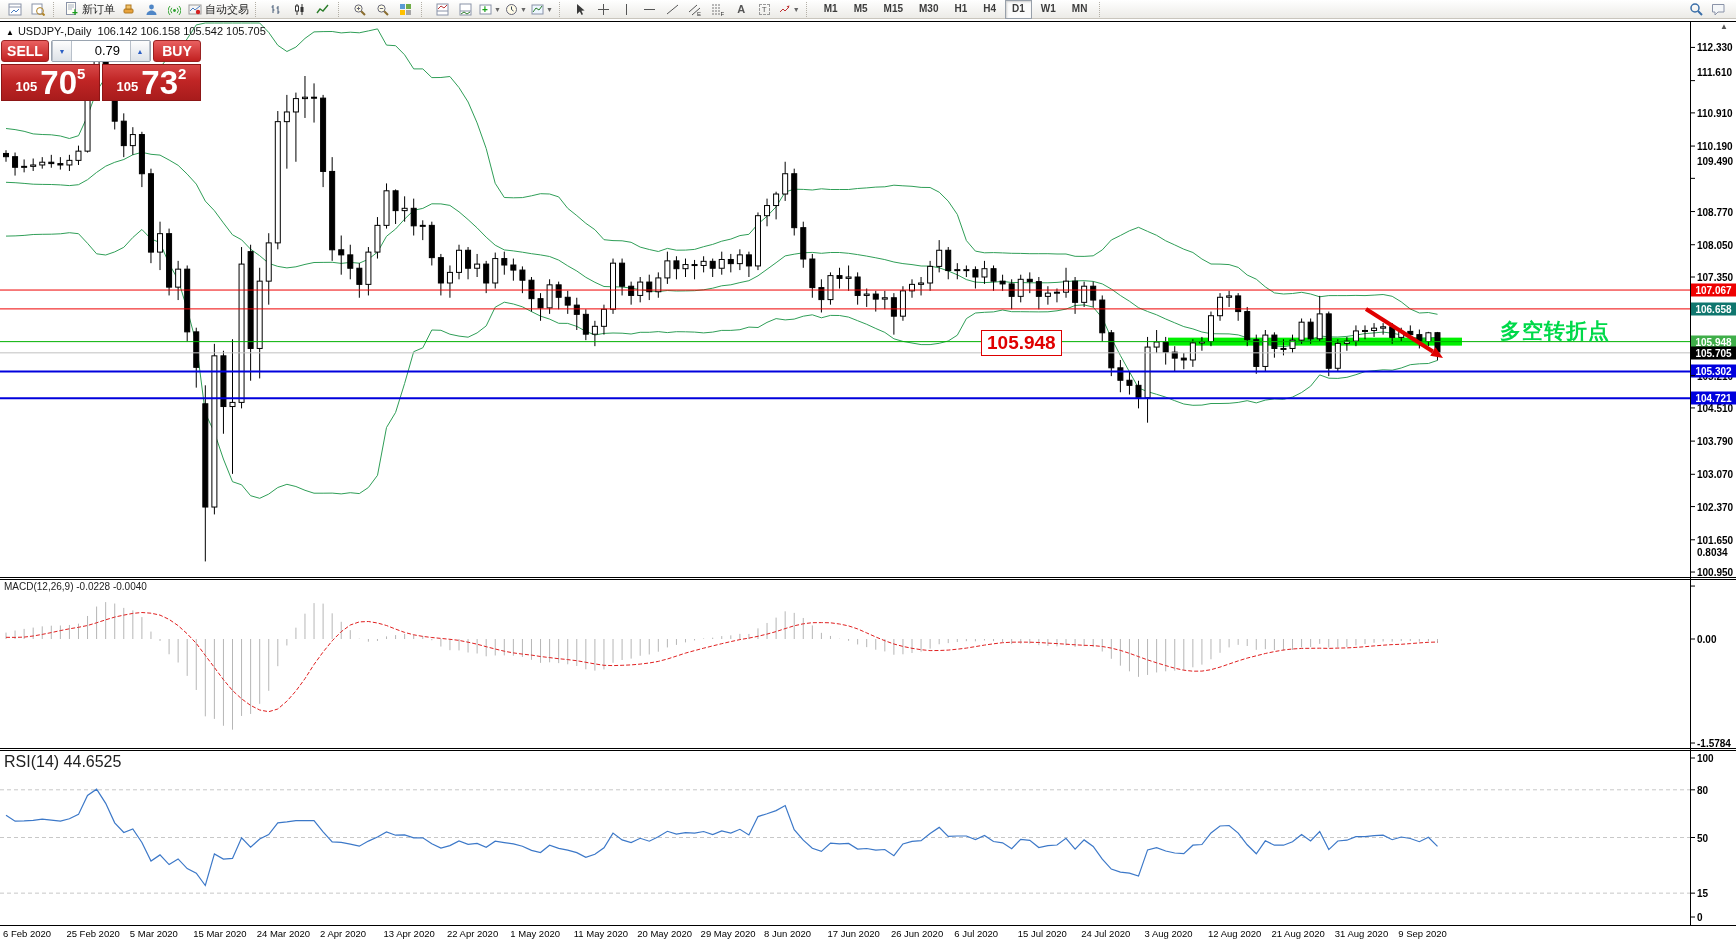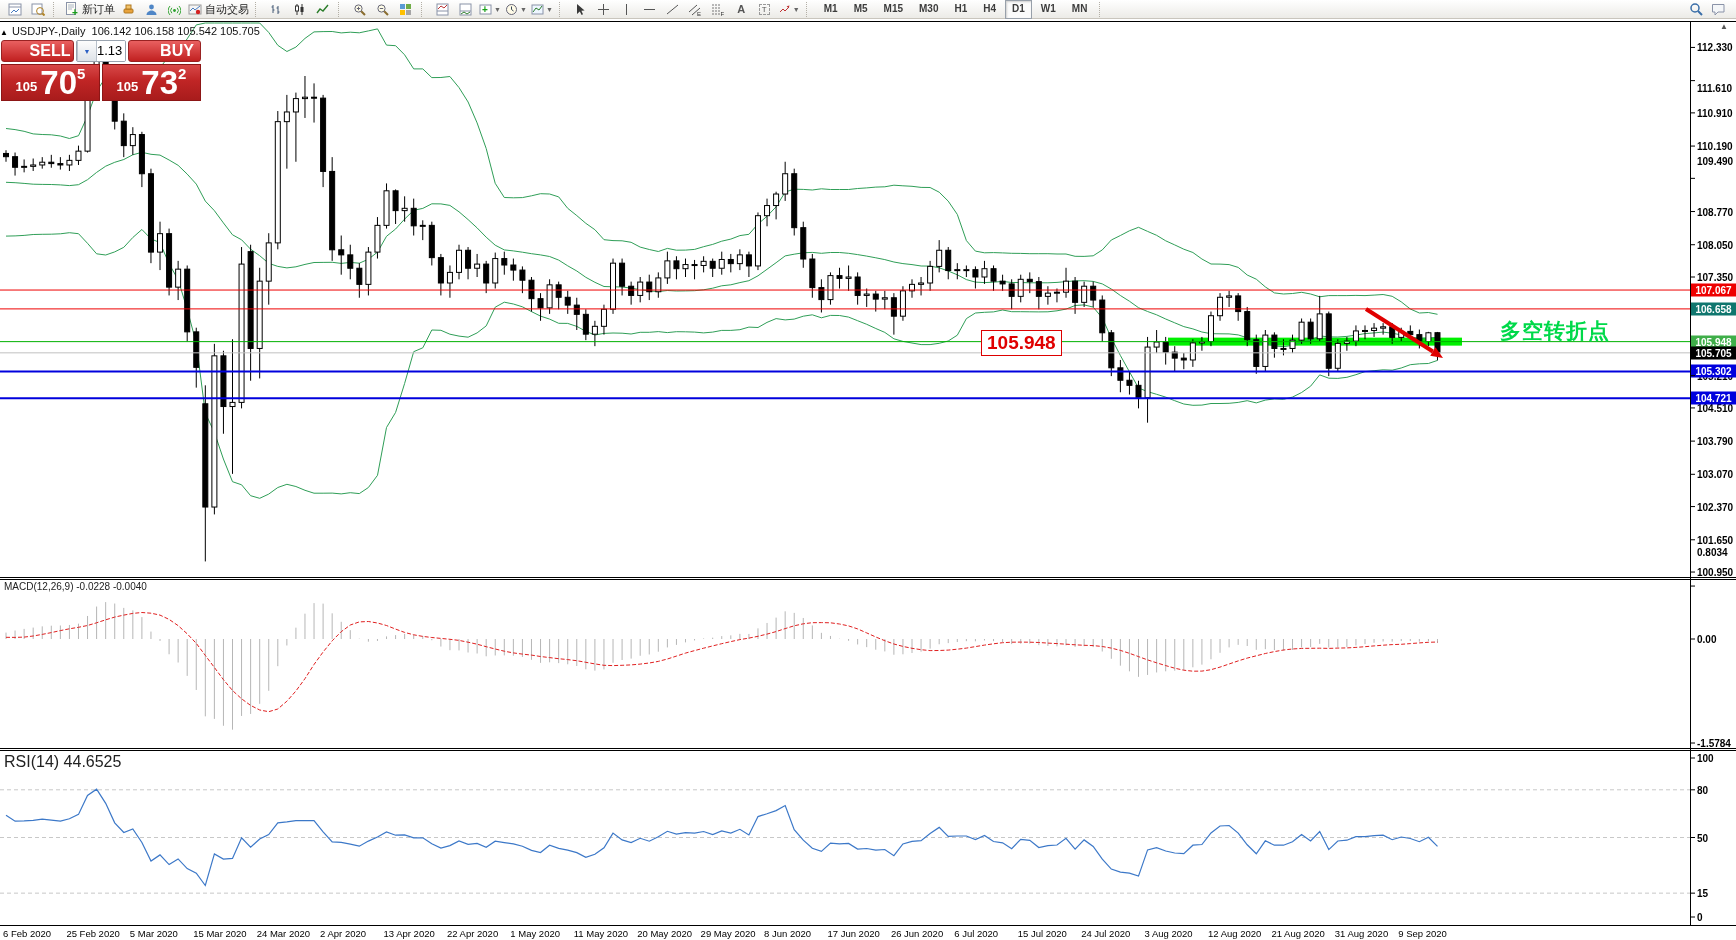--- a/index.html
+++ b/index.html
@@ -16,37 +16,37 @@
   .caret{font-size:7px;color:#666;margin-left:2px;}
   .sep{width:6px;height:15px;border-left:1px dotted #b3afa6;margin:0 3px 0 4px;}
   .tfbtn{font-size:10px;font-weight:700;color:#3c3c3c;padding:1px 6px;height:15px;line-height:13px;
         border:1px solid transparent;margin:0 1px;}
   .tfbtn.active{background:#fbfbfb;border:1px solid #98a0aa;box-shadow:inset 1px 1px 2px #cfcfcf;}
   #tb-right{margin-left:auto;display:flex;align-items:center;margin-right:6px;}
   .glyph{font-size:11px;line-height:11px;}
   
   #plot{position:absolute;top:0;left:0;z-index:1;}
   .ovl{position:absolute;z-index:3;}
-  #chart-title{top:25px;left:0;font-size:11px;color:#111;white-space:nowrap;}
+  #chart-title{top:25px;left:6px;font-size:11px;color:#111;white-space:nowrap;}
   #chart-title .tri{font-size:8px;margin-right:4px;color:#000;}
   #macd-label{top:581px;left:4px;font-size:10px;color:#222;}
   #rsi-label{top:753px;left:4px;font-size:16px;color:#222;}
   #price-tag{top:330px;left:981px;background:#fff;border:1px solid #dd0000;color:#e00000;
      font-size:19px;font-weight:700;padding:0 5px;height:24px;line-height:24px;}
   #annotation{top:317px;left:1500px;font-size:21px;font-weight:700;color:#00d94a;letter-spacing:1px;white-space:nowrap;}
   #shift-marker{top:22px;left:1720px;font-size:8px;color:#555;}
   .tick-label{position:absolute;left:1697px;font-size:10px;font-weight:600;color:#000;transform:translateY(-50%);white-space:nowrap;}
   .badge{position:absolute;left:1691px;width:45px;height:13px;line-height:13px;font-size:10px;font-weight:700;
      color:#fff;text-align:center;transform:translateY(-50%);}
   .date-label{position:absolute;top:928px;font-size:9.5px;color:#000;white-space:nowrap;}
   
   #trade-panel{position:absolute;top:40px;left:1px;width:200px;z-index:4;}
   #tp-row1{display:flex;height:22px;gap:2px;}
   .tp-btn{flex:0 0 46px;background:linear-gradient(#e96060,#c12020);border:1px solid #992222;border-radius:3px;
-     color:#fff;font-weight:700;font-size:16px;display:flex;align-items:center;justify-content:center;padding-left:25px;}
+     color:#fff;font-weight:700;font-size:14px;display:flex;align-items:center;justify-content:center;}
   #vol-group{flex:1;display:flex;border:1px solid #9aa4b0;border-radius:2px;overflow:hidden;background:#fff;}
   .vol-btn{width:20px;background:linear-gradient(#fdfdfd,#dde2e8);border:0;color:#2b5fc4;font-size:7px;
      display:flex;align-items:center;justify-content:center;border-left:1px solid #b8c0ca;border-right:1px solid #b8c0ca;}
   #vol-field{flex:1;font-size:13px;color:#000;text-align:right;padding-right:10px;line-height:20px;background:#fff;}
   #tp-row2{display:flex;gap:2px;margin-top:2px;height:37px;}
   .quote{flex:1;background:linear-gradient(180deg,#d84848 0%,#c02525 45%,#a81c1c 100%);
      border:1px solid #8c1616;display:flex;align-items:flex-end;justify-content:center;padding-bottom:2px;}
   .q-small{font-size:13px;font-weight:700;color:#fff;margin-right:3px;margin-bottom:4px;}
   .q-big{font-size:33px;font-weight:700;color:#fff;line-height:31px;}
   .q-sup{font-size:15px;font-weight:700;color:#fff;align-self:flex-start;}
@@ -814,21 +814,21 @@
 
 <div id="chart-title" class="ovl">
   <span class="tri">▲</span><span>USDJPY-,Daily</span>&nbsp;&nbsp;<span>106.142 106.158 105.542 105.705</span>
 </div>
 
 <div id="trade-panel">
   <div id="tp-row1">
     <div class="tp-btn">SELL</div>
     <div id="vol-group">
       <button class="vol-btn">▼</button>
-      <div id="vol-field">1.13</div>
+      <div id="vol-field">0.79</div>
       <button class="vol-btn">▲</button>
     </div>
     <div class="tp-btn">BUY</div>
   </div>
   <div id="tp-row2">
     <div class="quote">
       <span class="q-small">105</span>
       <span class="q-big">70</span>
       <span class="q-sup">5</span>
     </div>
@@ -846,21 +846,21 @@
 <div id="rsi-label" class="ovl">
   <span>RSI(14)</span> <span>44.6525</span>
 </div>
 
 <div id="price-tag" class="ovl">105.948</div>
 <div id="annotation" class="ovl">多空转折点</div>
 <div id="shift-marker" class="ovl">▲</div>
 
 <div id="axis-layer">
     <div class="tick-label" style="top: 47.422px;">112.330</div>
-    <div class="tick-label" style="top: 88px;">111.610</div>
+    <div class="tick-label" style="top: 72px;">111.610</div>
     <div class="tick-label" style="top: 112.884px;">110.910</div>
     <div class="tick-label" style="top: 146.076px;">110.190</div>
     <div class="tick-label" style="top: 161px;">109.490</div>
     <div class="tick-label" style="top: 211.538px;">108.770</div>
     <div class="tick-label" style="top: 244.73px;">108.050</div>
     <div class="tick-label" style="top: 277px;">107.350</div>
     <div class="tick-label" style="top: 375.654px;">105.210</div>
     <div class="tick-label" style="top: 407.924px;">104.510</div>
     <div class="tick-label" style="top: 441.116px;">103.790</div>
     <div class="tick-label" style="top: 474.308px;">103.070</div>

